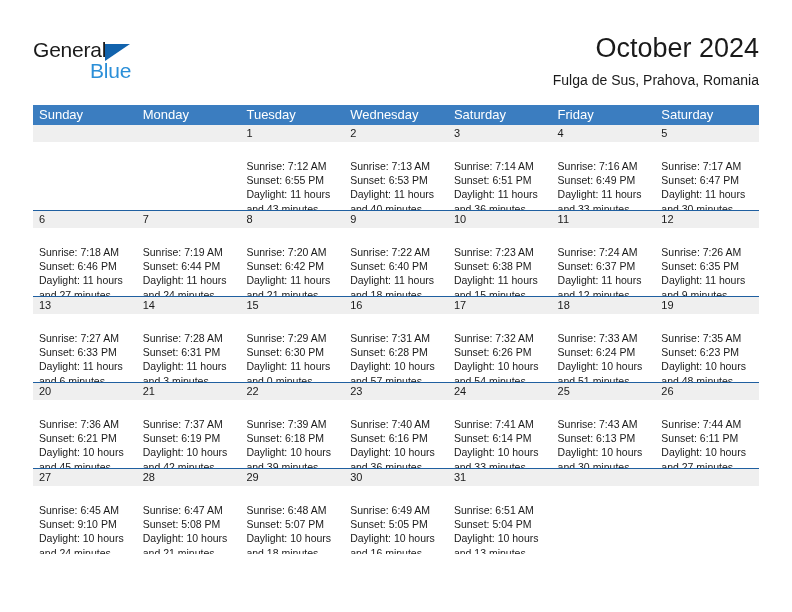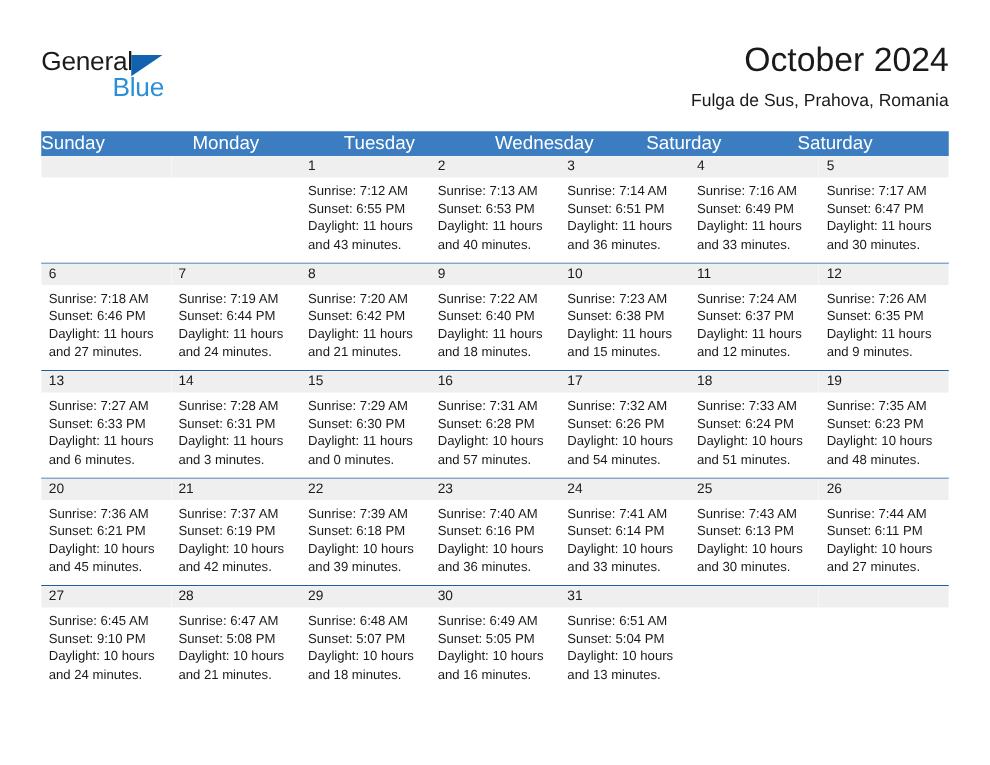--- a/index.html
+++ b/index.html
@@ -97,23 +97,24 @@
   }
 
   .dow-row {
     display: flex;
     width: 100%;
     background: #3b7dc0;
     height: 20px;
   }
   .dow {
     flex: 1 1 0;
-    font-size: 15px;
+    font-size: 13px;
     color: #ffffff;
     line-height: 20px;
+    padding-left: 6px;
     box-sizing: border-box;
     white-space: nowrap;
     overflow: hidden;
   }
 
   .week {
     display: flex;
     width: 100%;
     border-top: 1.6px solid #1f5fa0;
     box-sizing: border-box;
@@ -139,20 +140,21 @@
   .daynum {
     font-size: 11px;
     color: #1a1a1a;
     line-height: 17px;
     padding-left: 6px;
     display: block;
   }
   .cell-body {
     padding: 4px 6px 0 6px;
     box-sizing: border-box;
+    margin-top: 13px;
   }
   .cell-line {
     font-size: 10.5px;
     line-height: 14.2px;
     color: #1a1a1a;
     white-space: nowrap;
   }
   .cell.empty .daynum-strip {
     background: #efefef;
   }
@@ -178,20 +180,21 @@
   </div>
 
   <div class="calendar">
 
     <div class="dow-row">
       <div class="dow">Sunday</div>
       <div class="dow">Monday</div>
       <div class="dow">Tuesday</div>
       <div class="dow">Wednesday</div>
       <div class="dow">Saturday</div>
+      <div class="dow">Friday</div>
       <div class="dow">Saturday</div>
     </div>
 
     <div class="week first">
       <div class="cell empty">
         <div class="daynum-strip">
             <span class="daynum"></span>
           </div>
         <div class="cell-body">
           <div class="cell-line"></div>

